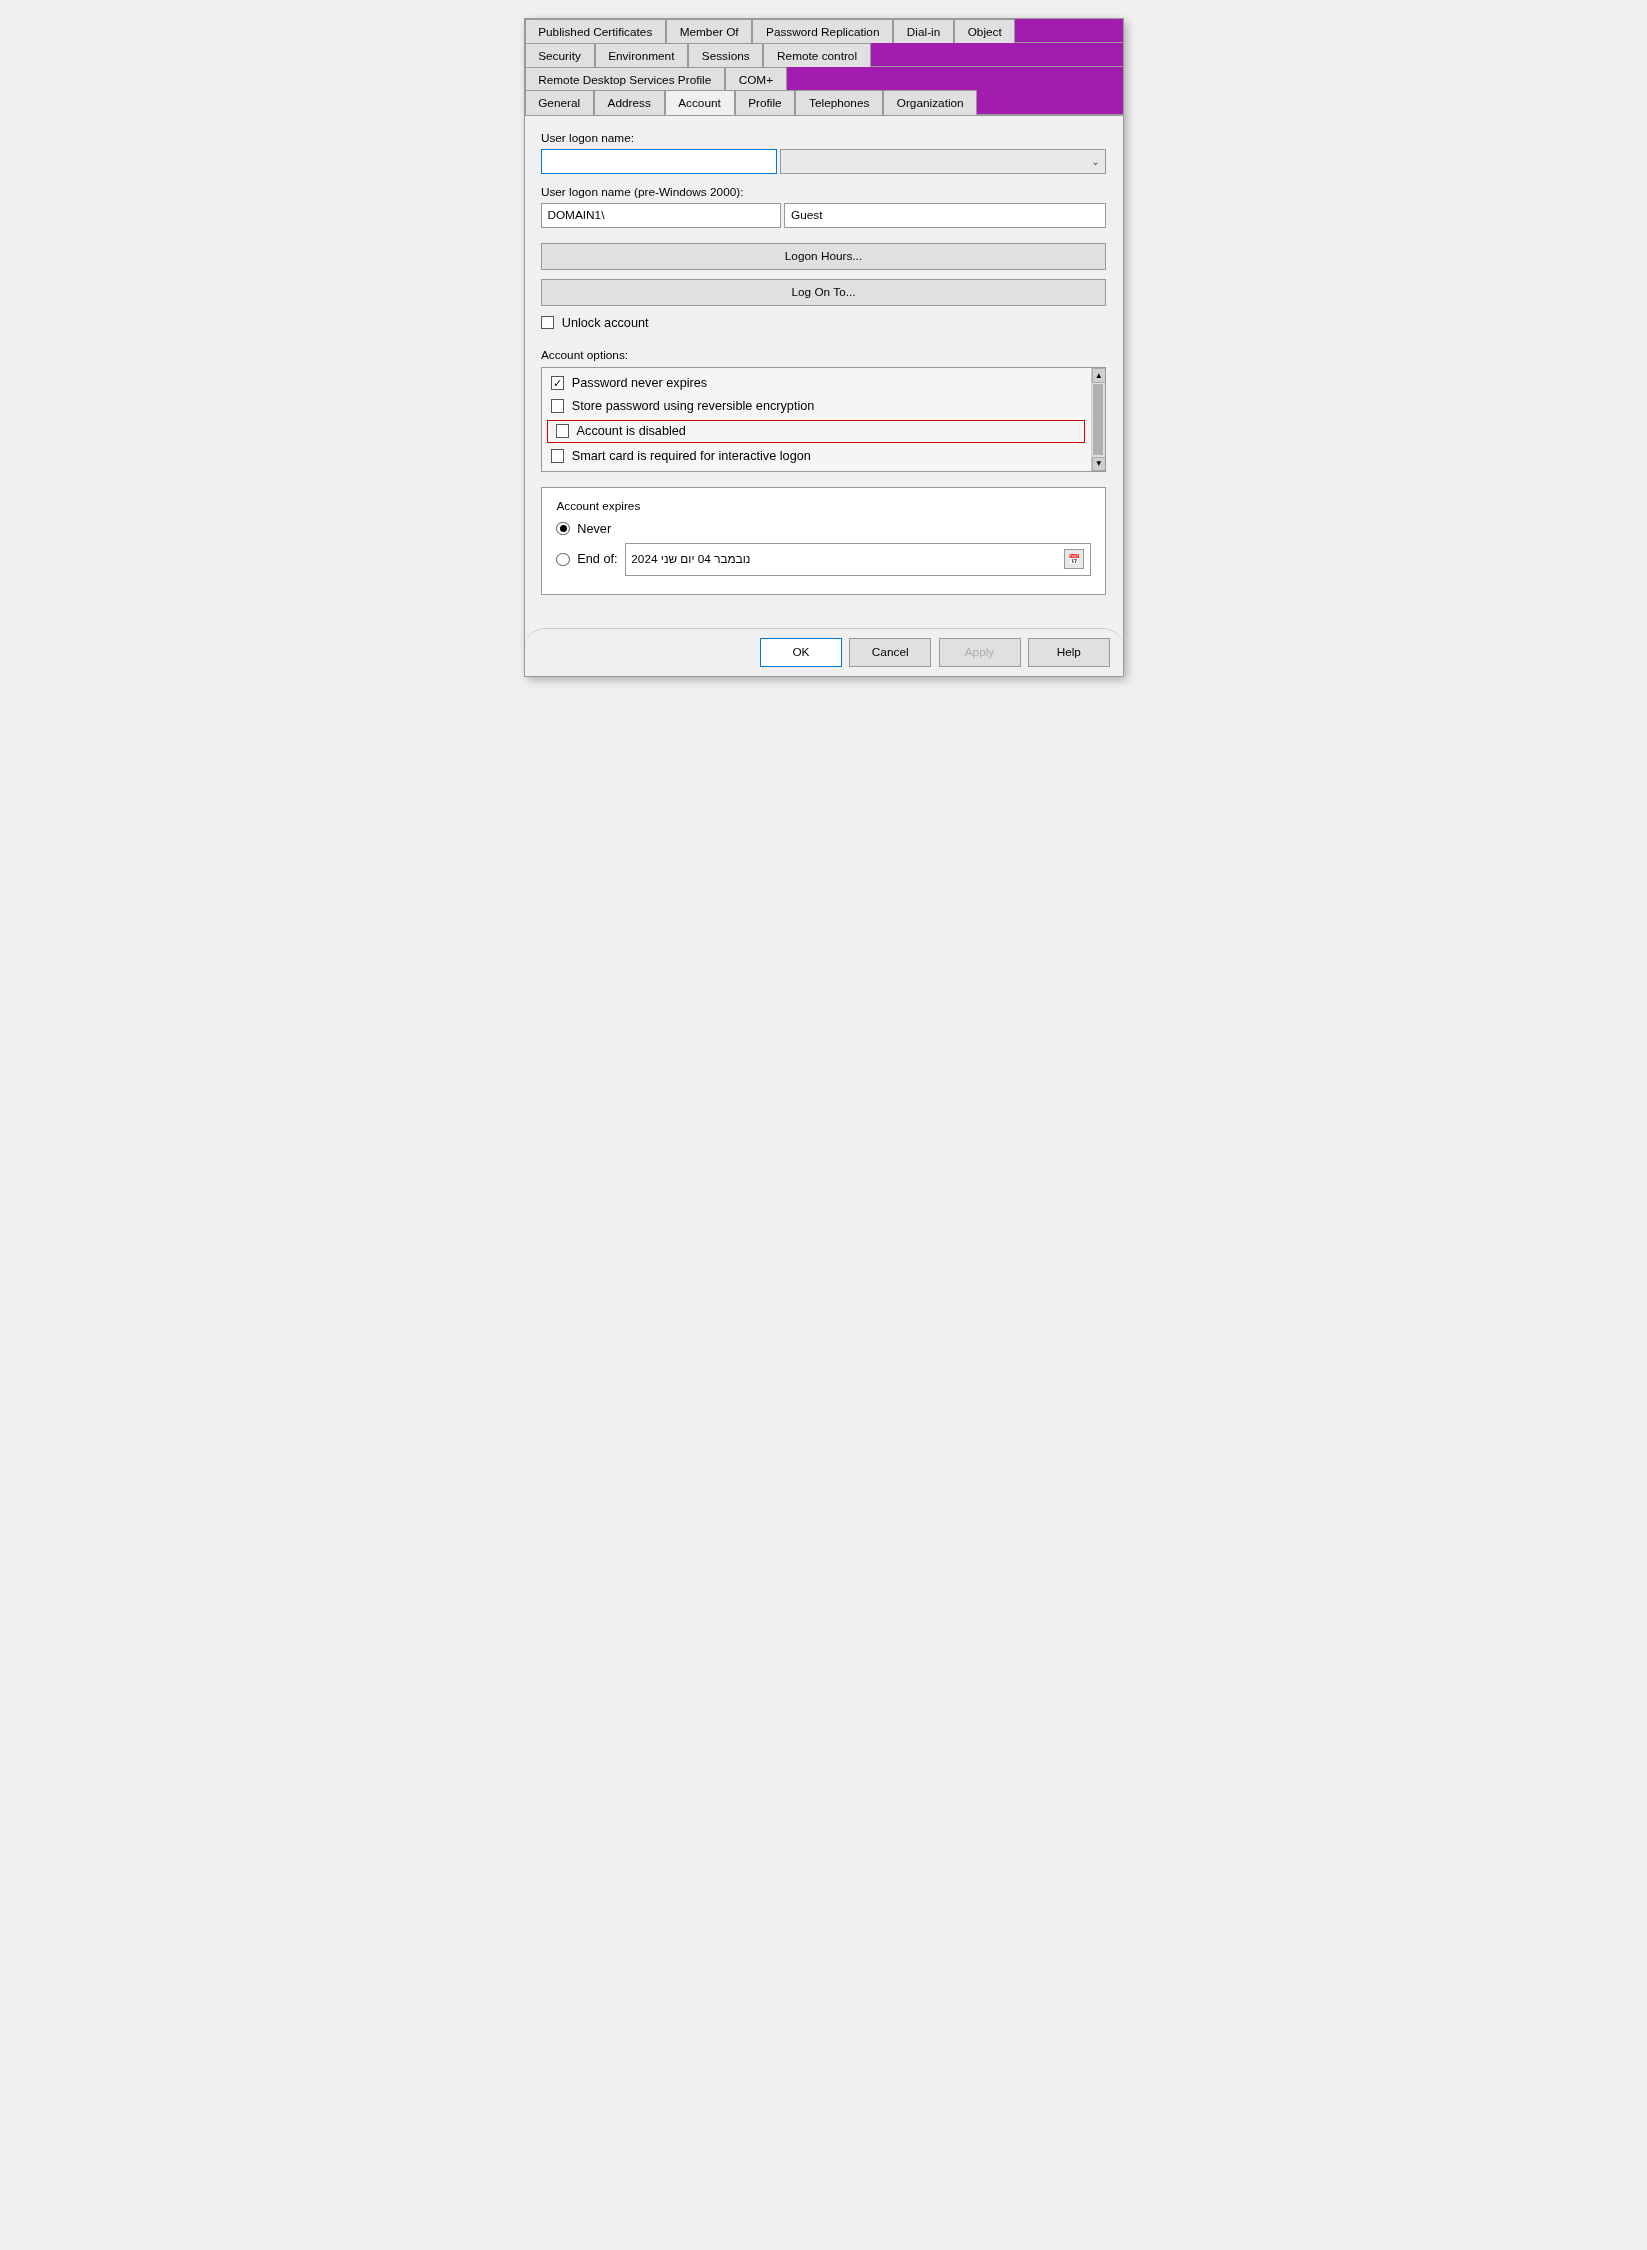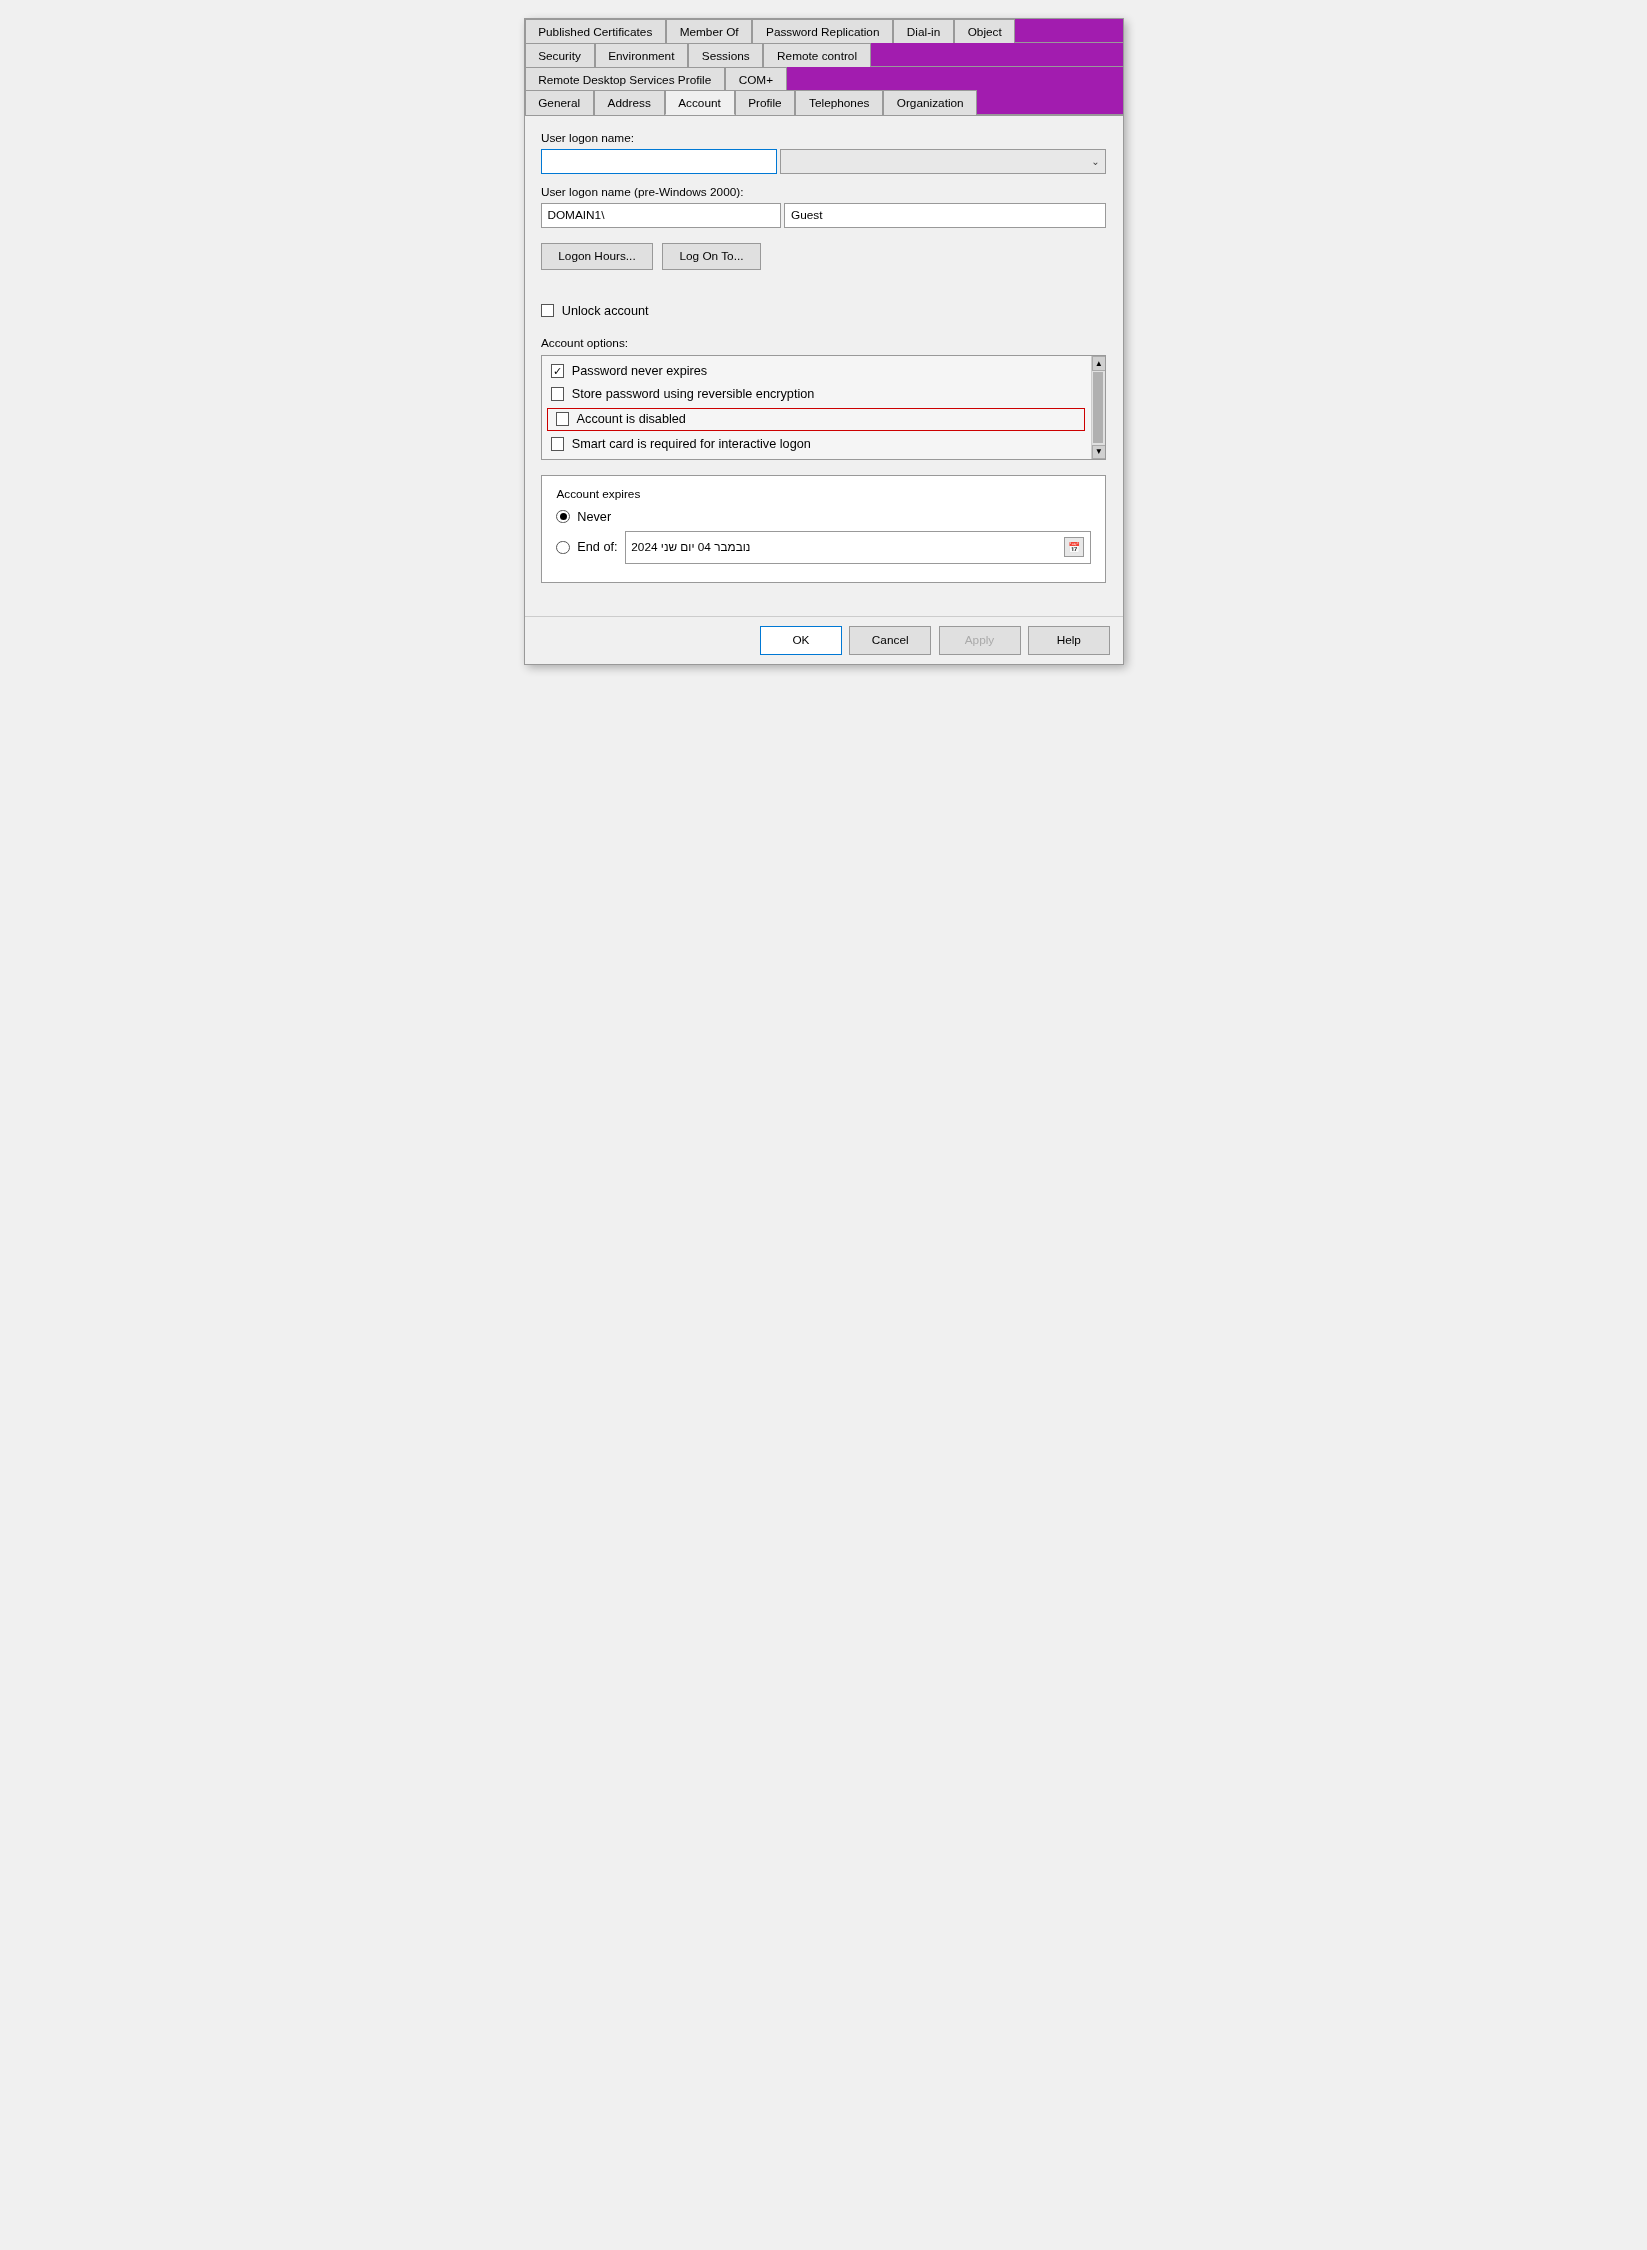--- a/index.html
+++ b/index.html
@@ -133,21 +133,22 @@
     .pre2000-domain {
       width: 240px;
     }
     .pre2000-user {
       flex: 1;
     }
 
     .button-row {
       display: flex;
       gap: 9px;
-      margin-bottom: 34px;
+      margin-bottom: 10px;
+      flex-direction: column;
     }
     .btn {
       padding: 4.5px 16.4px;
       font-size: 11.8px;
       background: #e0e0e0;
       border: 0.9px solid #999;
       cursor: pointer;
       height: 27px;
     }
 
@@ -285,20 +286,21 @@
     }
 
     
     .bottom-bar {
       display: flex;
       justify-content: flex-end;
       gap: 7.3px;
       padding: 9px 12.7px;
       border-top: 0.9px solid #ccc;
       background: #f0f0f0;
+      border-radius: 20px;
     }
     .bottom-btn {
       width: 82px;
       height: 29px;
       font-size: 11.8px;
       background: #e0e0e0;
       border: 0.9px solid #999;
       cursor: pointer;
     }
     .bottom-btn-primary {

